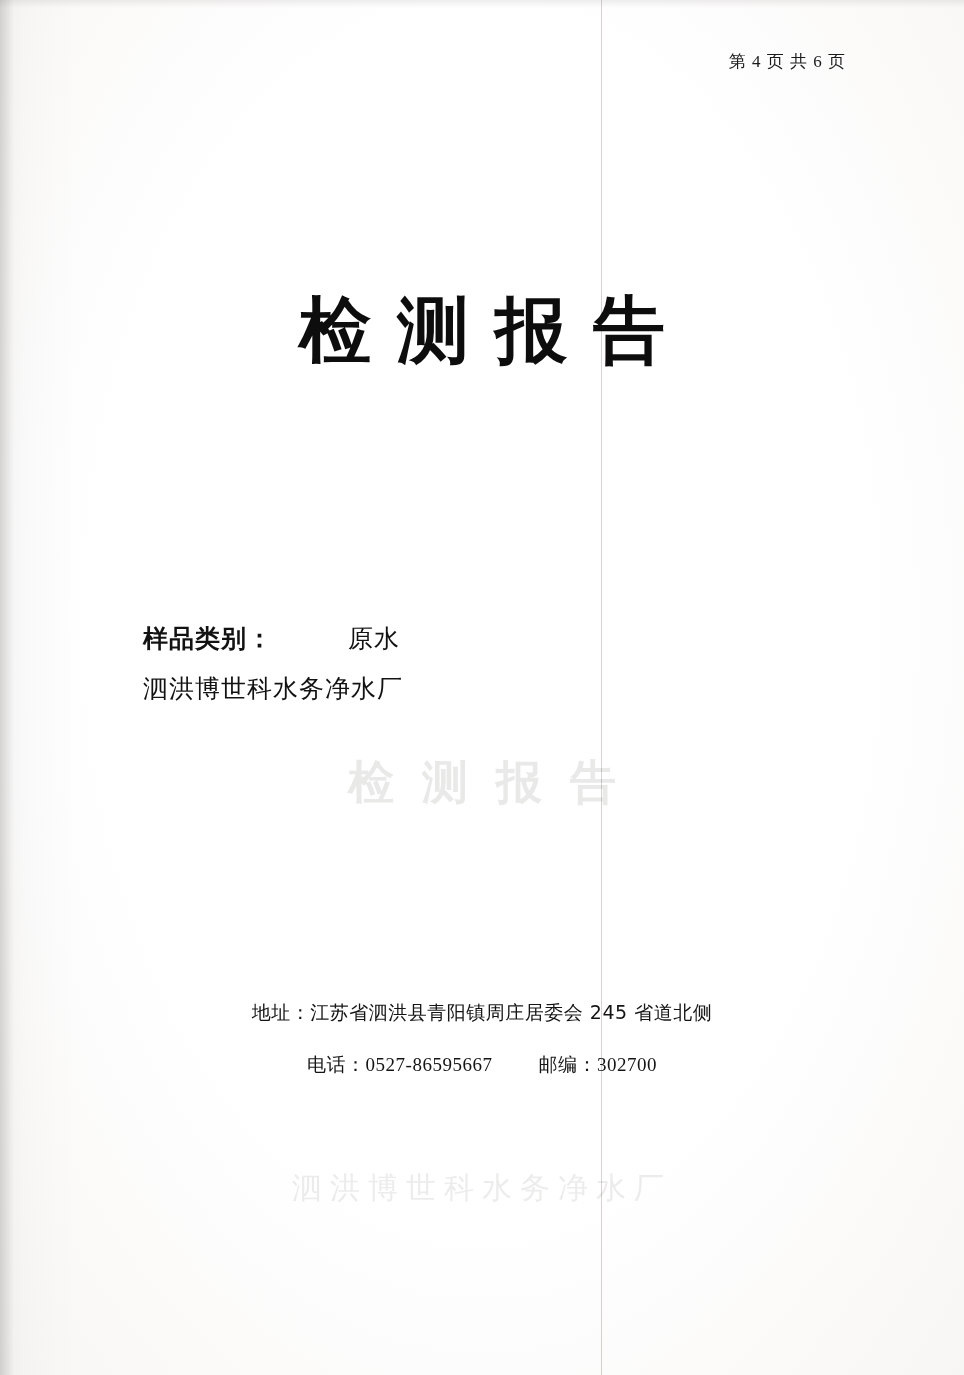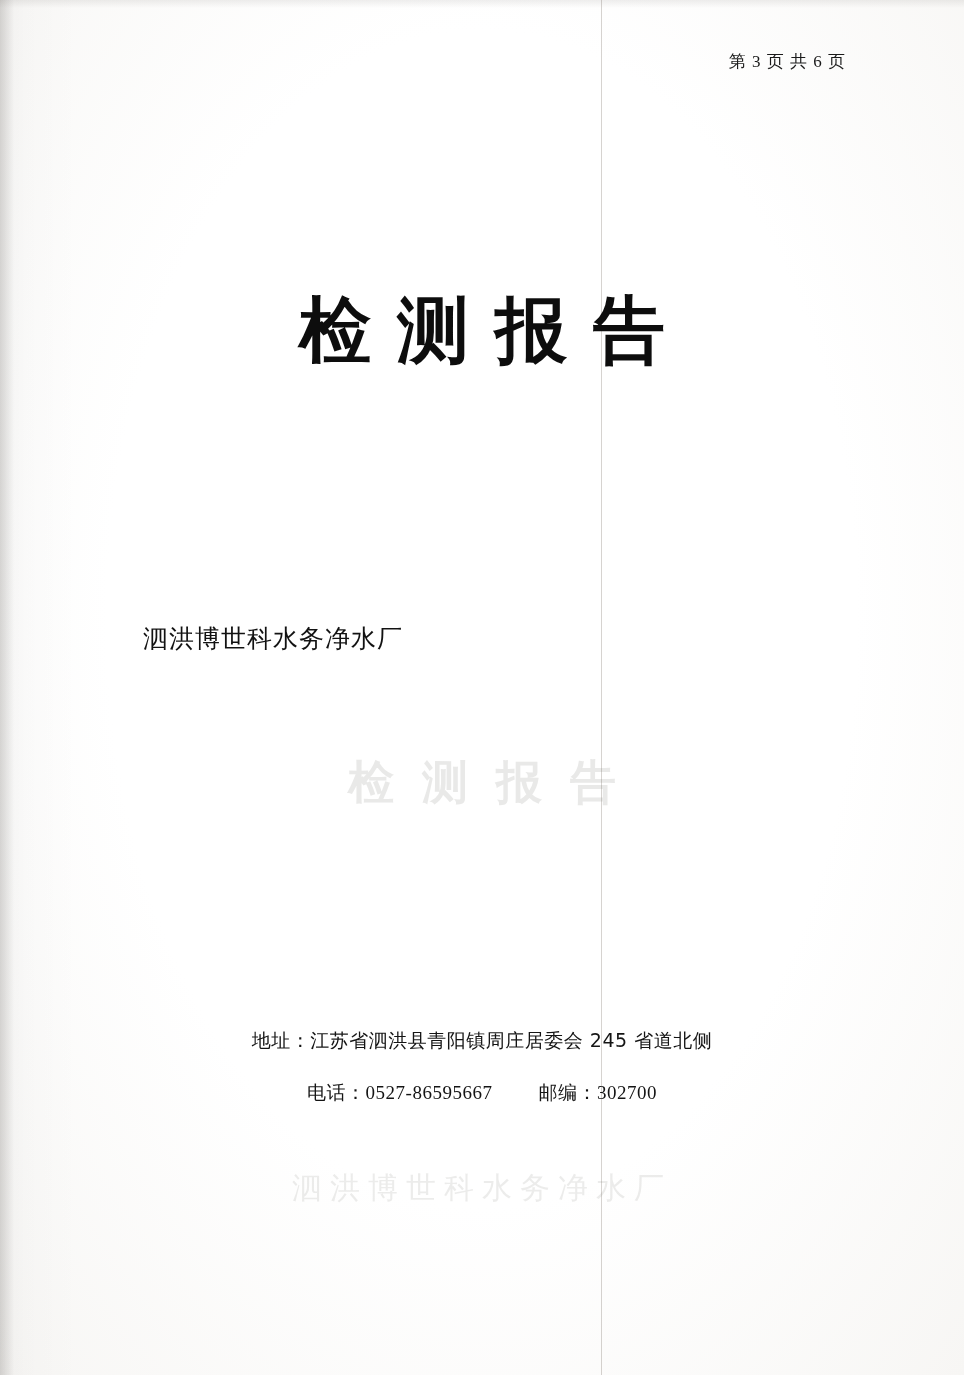--- a/index.html
+++ b/index.html
@@ -137,21 +137,21 @@
     font-family: "DejaVu Sans", sans-serif;
     font-size: 25px;
     letter-spacing: 1px;
   }
 
   
   .footer {
     position: absolute;
     left: 0;
     right: 0;
-    top: 1028px;
+    top: 1000px;
     text-align: center;
   }
   .footer-line {
     font-family: "DejaVu Sans", sans-serif;
     font-size: 19px;
     letter-spacing: 0.5px;
     color: #141414;
     margin-bottom: 26px;
     white-space: nowrap;
   }
@@ -165,29 +165,33 @@
   }
 </style>
 </head>
 <body>
 
 <div class="page">
   <div class="edge-left"></div>
   <div class="edge-top"></div>
   <div class="fold"></div>
 
-  <div class="page-number">第 3 页 共 6 页</div>
+  <div class="page-number">第 4 页 共 6 页</div>
 
   <div class="doc-title">检测报告</div>
 
   <div class="watermark-title">检测报告</div>
 
   <div class="fields">
 
 
+    <div class="field-row">
+      <span class="field-label">样品类别：</span>
+      <span class="field-value cjk">原水</span>
+    </div>
 
     <div class="field-row">
       <span class="field-value cjk">泗洪博世科水务净水厂</span>
     </div>
 
   </div>
 
   <div class="watermark-org">泗洪博世科水务净水厂</div>
 
   <div class="footer">

